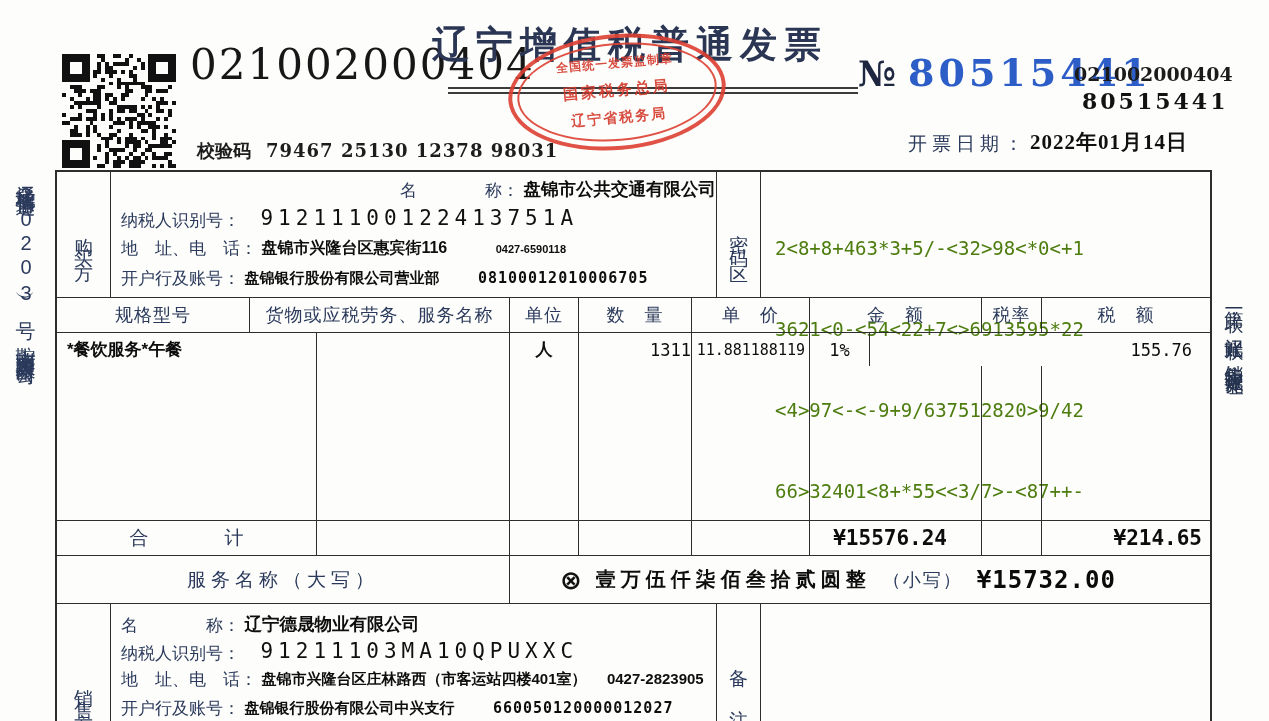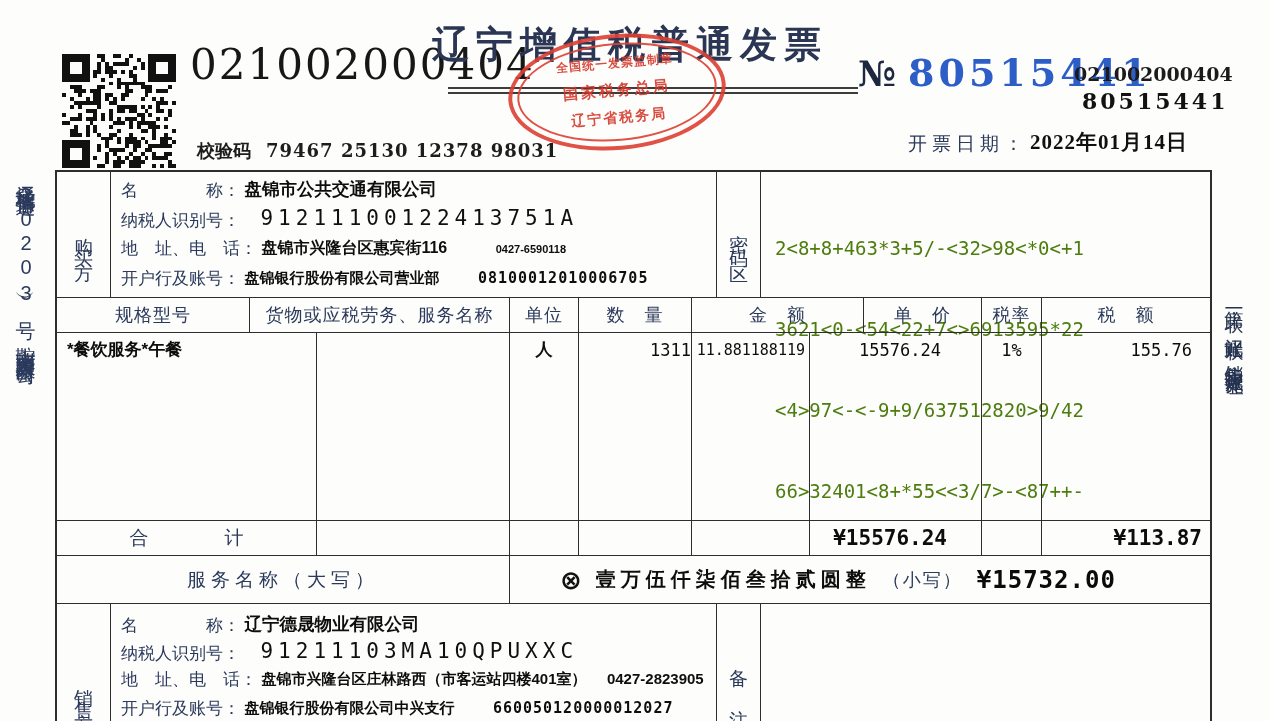--- a/index.html
+++ b/index.html
@@ -101,21 +101,21 @@
   .gt-sym { font-size:26px; font-weight:bold; color:#111; line-height:1; }
   .gt-upper { font-size:20px; font-weight:bold; letter-spacing:5px; margin-left:14px; color:#0d0d0d; }
   .gt-small-label { font-size:18px; color:#2b3a5c; letter-spacing:2px; margin-left:12px; }
   .gt-small-value { font-size:24px; font-weight:bold; margin-left:14px; letter-spacing:1px;
                     font-family:"DejaVu Sans Mono","Liberation Mono",monospace; color:#0b0b0b; }
 
   .seller-section { display:flex; height:165px; }
   .seller-section .info-col { padding-top:8px; }
   .seller-section .narrow-col span { letter-spacing:40px; }
   .s-row1 { height:27px; } .s-row2 { height:29px; } .s-row3 { height:29px; } .s-row4 { height:28px; }
-  .b-row1 { height:29px; } .b-row2 { height:31px; } .b-row3 { height:30px; } .b-row4 { height:28px; }
+  .b-row1 { height:29px;text-align:right; } .b-row2 { height:31px; } .b-row3 { height:30px; } .b-row4 { height:28px; }
 </style>
 </head>
 <body>
 
 <div class="page">
 
   <div class="qr">
     <svg viewBox="0 0 29 29" width="114" height="114" shape-rendering="crispEdges">
       <rect x="0" y="0" width="29" height="29" fill="#fdfdfb"></rect>
       <g fill="#111">
@@ -457,33 +457,32 @@
         <div>&lt;4&gt;97&lt;-&lt;-9+9/637512820&gt;9/42</div>
         <div>66&gt;32401&lt;8+*55&lt;&lt;3/7&gt;-&lt;87++-</div>
       </div>
     </div>
 
     <div class="cols hrow bline">
       <div class="hcell c1 rline">规格型号</div>
       <div class="hcell c0 rline">货物或应税劳务、服务名称</div>
       <div class="hcell c2 rline">单位</div>
       <div class="hcell c3 rline">数　量</div>
+      <div class="hcell c4 rline">单　价</div>
       <div class="hcell c5 rline">金　额</div>
-      <div class="hcell c4 rline">单　价</div>
       <div class="hcell c6 rline">税率</div>
       <div class="hcell c7">税　额</div>
     </div>
 
     <div class="cols irow">
       <div class="icell i-name c0 rline">*餐饮服务*午餐</div>
       <div class="icell c1 rline"></div>
       <div class="icell i-unit c2 rline">人</div>
       <div class="icell num i-qty c3 rline">1311</div>
       <div class="icell num i-price c4 rline">11.881188119</div>
-      <div class="icell num i-amt c5 rline">15576.24</div>
       <div class="icell i-rate c6 rline">1%</div>
       <div class="icell num i-tax c7">155.76</div>
     </div>
 
     <div class="cols frow">
       <div class="c0 rline"></div>
         <div class="c1 rline"></div>
         <div class="c2 rline"></div>
         <div class="c3 rline"></div>
       <div class="c4 rline"></div>
@@ -493,21 +492,21 @@
     </div>
 
     <div class="cols trow tline">
       <div class="icell t-label c0 rline">合　　　　计</div>
       <div class="c1 rline"></div>
         <div class="c2 rline"></div>
         <div class="c3 rline"></div>
         <div class="c4 rline"></div>
       <div class="icell num t-amt c5 rline">¥15576.24</div>
       <div class="c6 rline"></div>
-      <div class="icell num t-tax c7">¥113.87</div>
+      <div class="icell num t-tax c7">¥214.65</div>
     </div>
 
     <div class="gt-row tline">
       <div class="gt-label rline">服务名称（大写）</div>
       <div class="gt-body">
         <span class="gt-sym">⊗</span>
         <span class="gt-upper">壹万伍仟柒佰叁拾贰圆整</span>
         <span class="gt-small-label">（小写）</span>
         <span class="gt-small-value">¥15732.00</span>
       </div>

